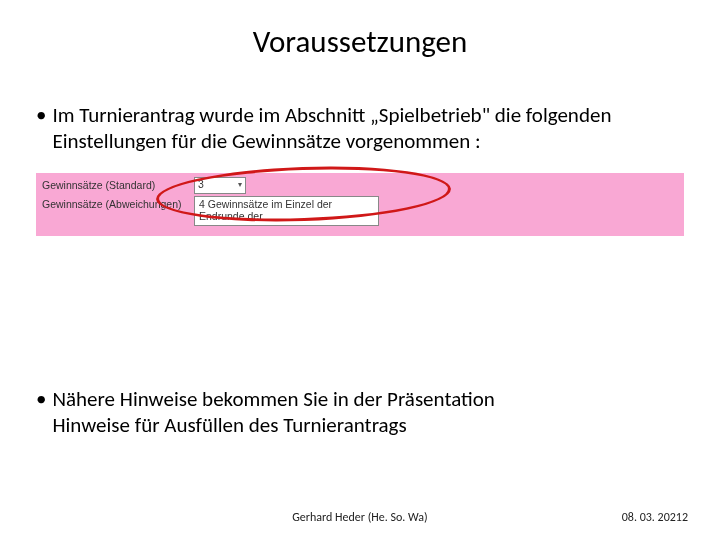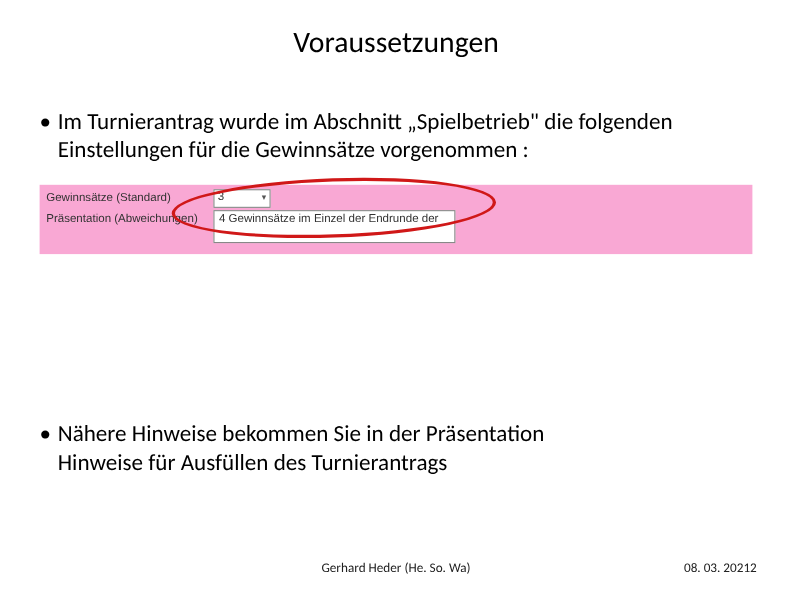--- a/index.html
+++ b/index.html
@@ -6,21 +6,21 @@
   body {
     width: 720px;
     height: 540px;
     background: #fff;
     font-family: Calibri, "Segoe UI", Arial, sans-serif;
     position: relative;
     overflow: hidden;
   }
   .title {
     text-align: center;
-    font-size: 27px;
+    font-size: 31px;
     font-weight: 400;
     color: #000;
     margin-top: 22px;
   }
   .content {
     padding: 0 36px;
   }
   .bullet-item {
     display: flex;
     align-items: flex-start;
@@ -68,21 +68,21 @@
     padding: 0 3px;
     font-size: 10.5px;
   }
   .select-caret {
     font-size: 8px;
     color: #555;
   }
   .form-textarea {
     background: #fff;
     border: 1px solid #888;
-    width: 220px;
+    width: 185px;
     height: 30px;
     font-size: 10.5px;
     padding: 1px 4px;
     line-height: 1.15;
   }
   .ellipse {
     position: absolute;
     border: 3px solid #d01818;
     border-radius: 50%;
     left: 120px;
@@ -129,21 +129,21 @@
   <div class="screenshot-wrap">
     <div class="form-area">
       <div class="form-row">
         <div class="form-label">Gewinnsätze (Standard)</div>
         <div class="form-select">
           <span>3</span>
           <span class="select-caret">▾</span>
         </div>
       </div>
       <div class="form-row">
-        <div class="form-label">Präsentation (Abweichungen)</div>
+        <div class="form-label">Gewinnsätze (Abweichungen)</div>
         <div class="form-textarea">
           <div>4 Gewinnsätze im Einzel der Endrunde der</div>
         </div>
       </div>
     </div>
     <div class="ellipse"></div>
   </div>
 
   <div class="bullet-item b2">
     <span class="dot">•</span>

